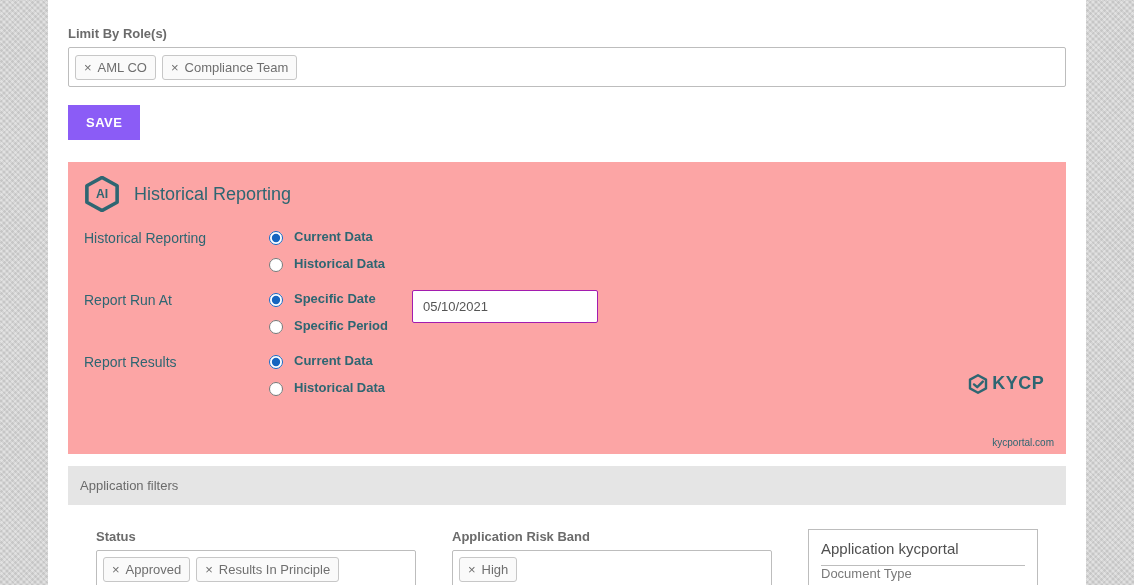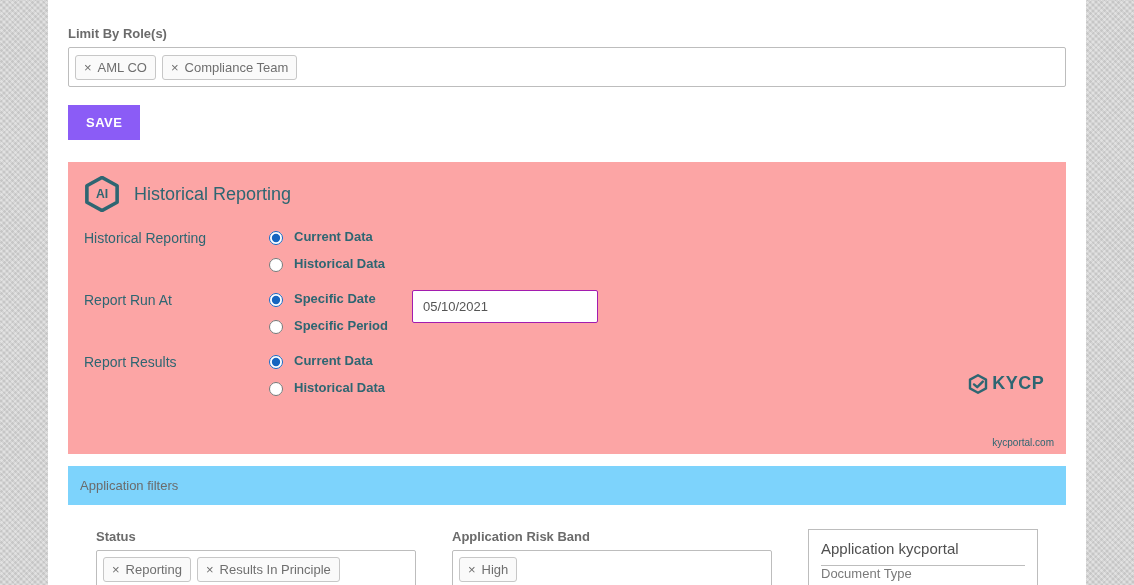--- a/index.html
+++ b/index.html
@@ -110,21 +110,21 @@
     margin-left: 24px;
   }
   .runat-wrap { display: flex; align-items: flex-start; }
 
   .kycp-brand { position: absolute; right: 12px; bottom: 6px; display: flex; flex-direction: column; align-items: flex-start; gap: 44px; }
   .kycp-row { display: flex; align-items: center; gap: 4px; }
   .kycp-text { font-weight: 700; font-size: 18px; color: #2e6672; letter-spacing: 0.5px; }
   .kycp-sub { font-size: 10px; color: #2e6672; margin-left: 24px; margin-top: -1px; }
 
   .app-filter-bar {
-    background: #7dd3fc;
+    background: #e5e5e5;
     color: #6b6b6b;
     margin: 6px 8px 0 8px;
     padding: 12px 12px;
     font-size: 13px;
   }
 
   .filters-row {
     display: flex;
     gap: 36px;
     padding: 24px 36px 0 36px;
@@ -253,21 +253,21 @@
     </div>
 
     <div class="app-filter-bar">Application filters</div>
 
     <div class="filters-row">
       <div class="filter-col-a">
         <div class="filter-label">Status</div>
         <div class="filter-box">
           <span class="tag">
             <span class="x">×</span>
-            <span>Reporting</span>
+            <span>Approved</span>
           </span>
           <span class="tag">
             <span class="x">×</span>
             <span>Results In Principle</span>
           </span>
         </div>
       </div>
 
       <div class="filter-col-b">
         <div class="filter-label">Application Risk Band</div>

